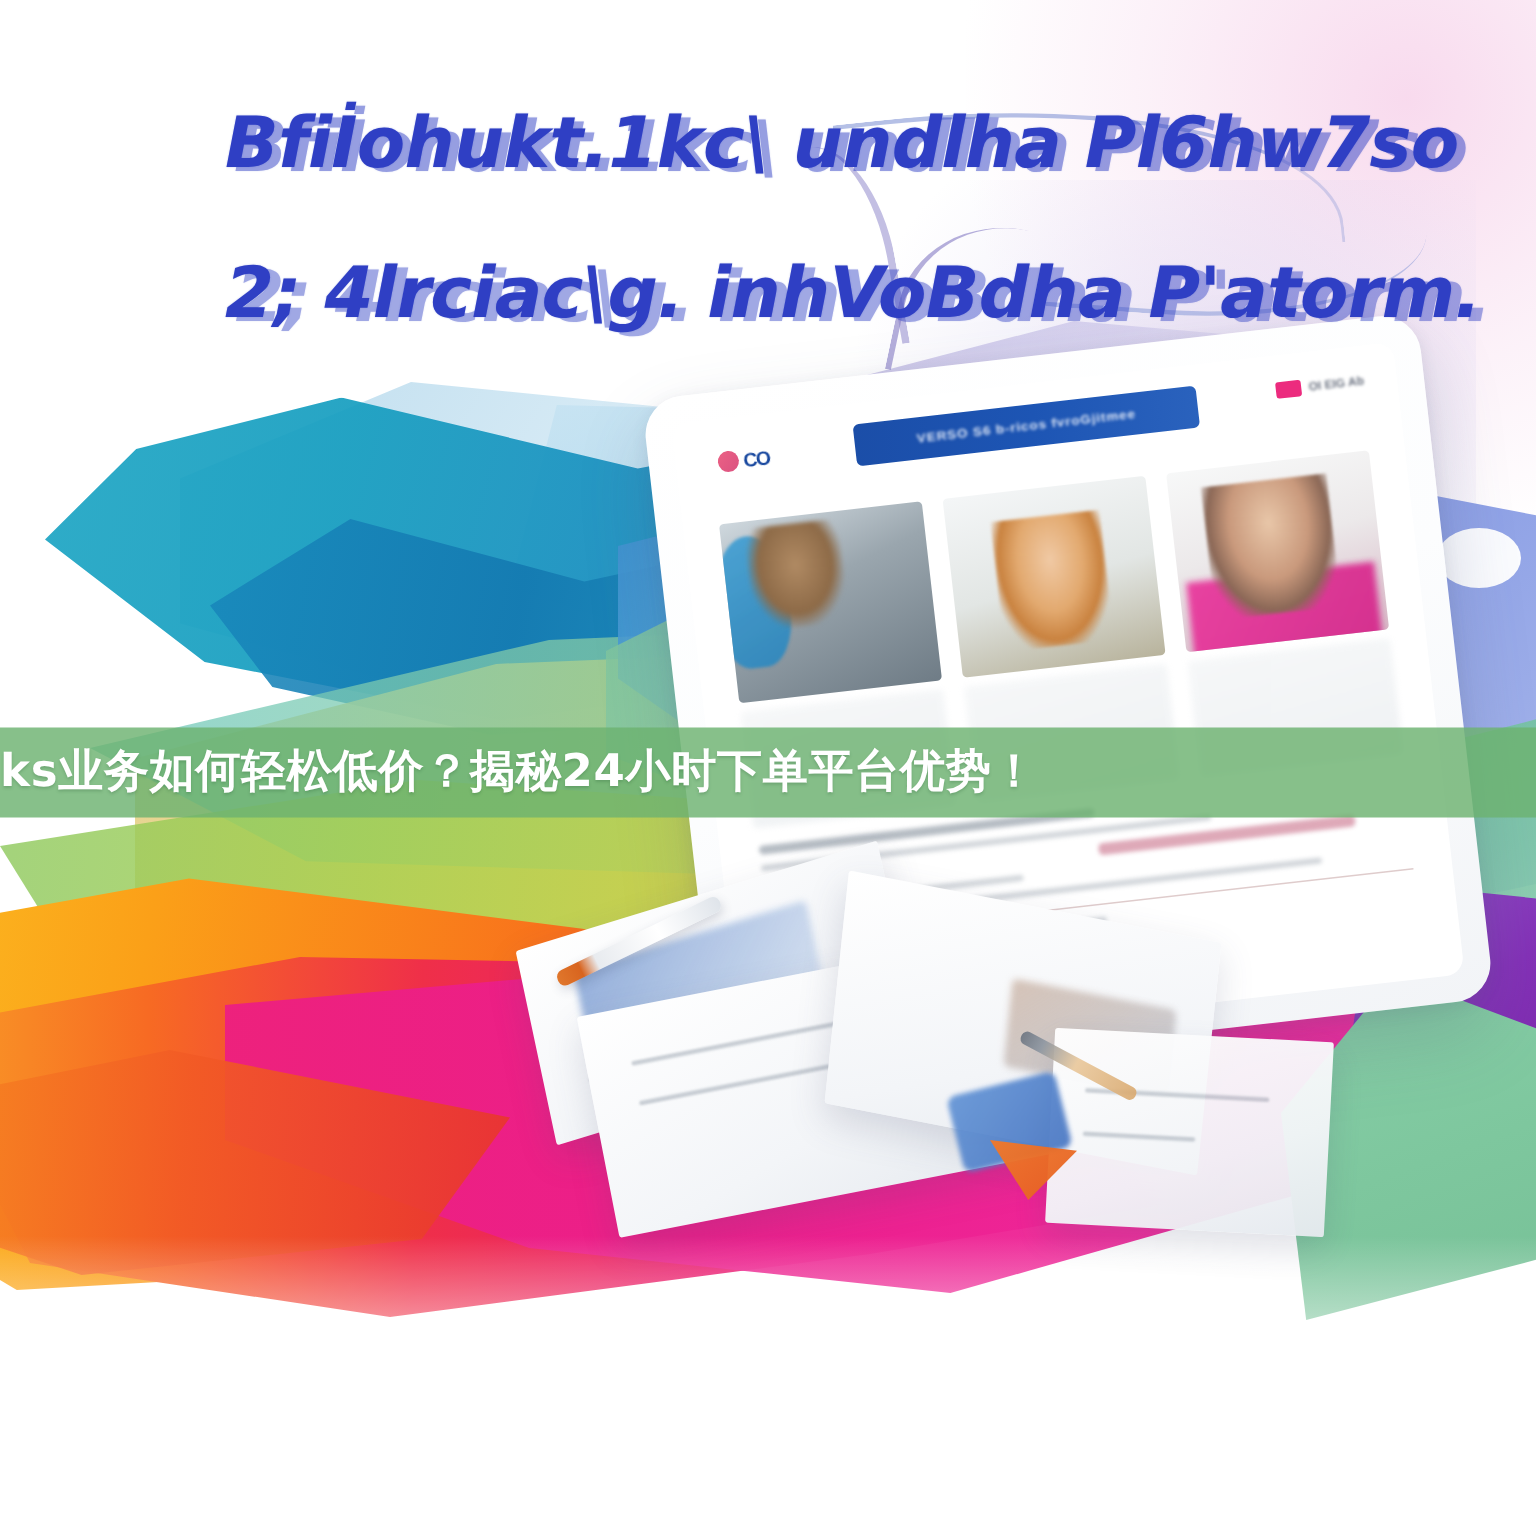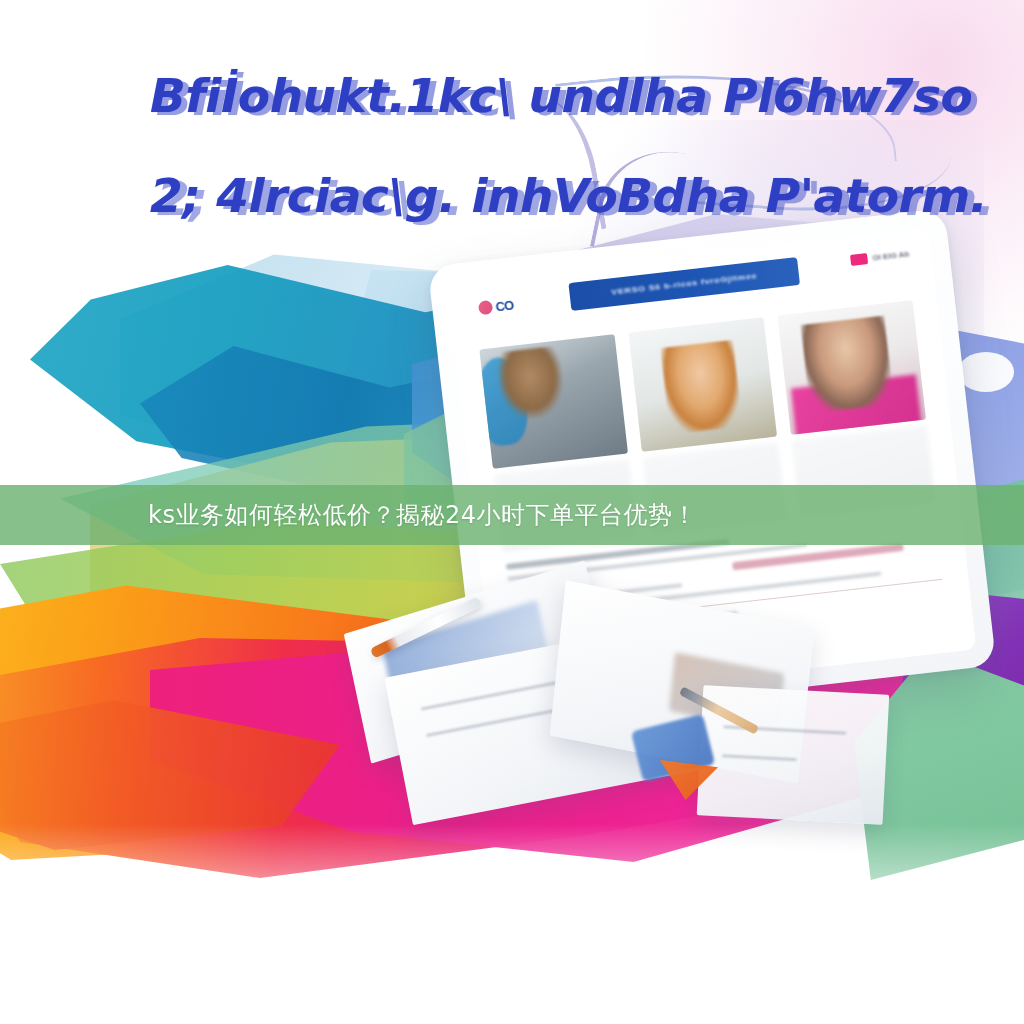--- a/index.html
+++ b/index.html
@@ -260,22 +260,21 @@
   .sw4{left:520px;top:96px;width:70px;height:140px;
     border-right:5px solid rgba(135,128,200,.5);border-radius:0 60% 0 0;transform:rotate(-10deg);}
 
   
   #banner{
     position:absolute;left:0;top:485px;width:1024px;height:60px;
     background:rgba(108,178,112,.82);
     display:flex;align-items:center;
   }
   #banner-text{
-    margin-left:148px;
-    color:#ffffff;font-weight:400;font-size:24px;line-height:1;
+    color:#ffffff;font-weight:700;font-size:30px;line-height:1;
     letter-spacing:.5px;white-space:nowrap;
     font-family:"DejaVu Sans", sans-serif;
     text-shadow:0 1px 2px rgba(40,90,50,.25);
   }
 </style>
 </head>
 <body>
 
 <div id="stage">
 

